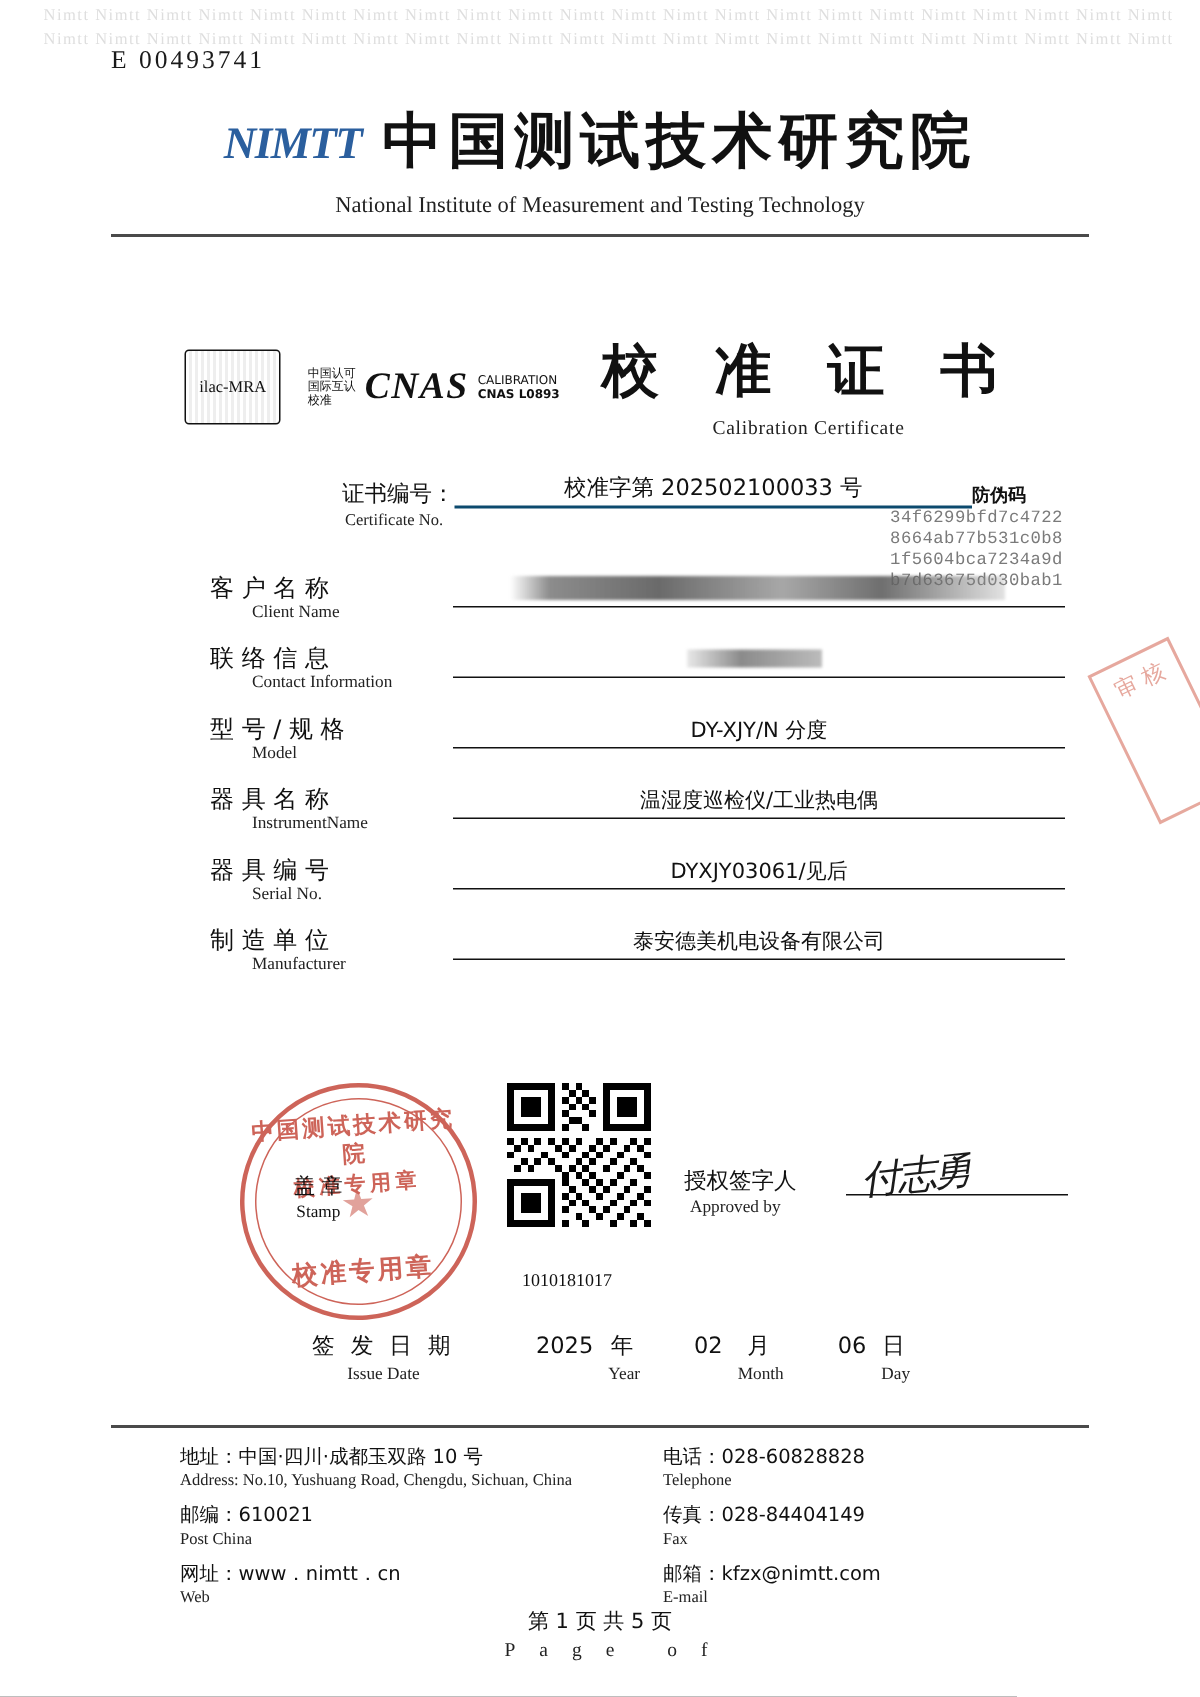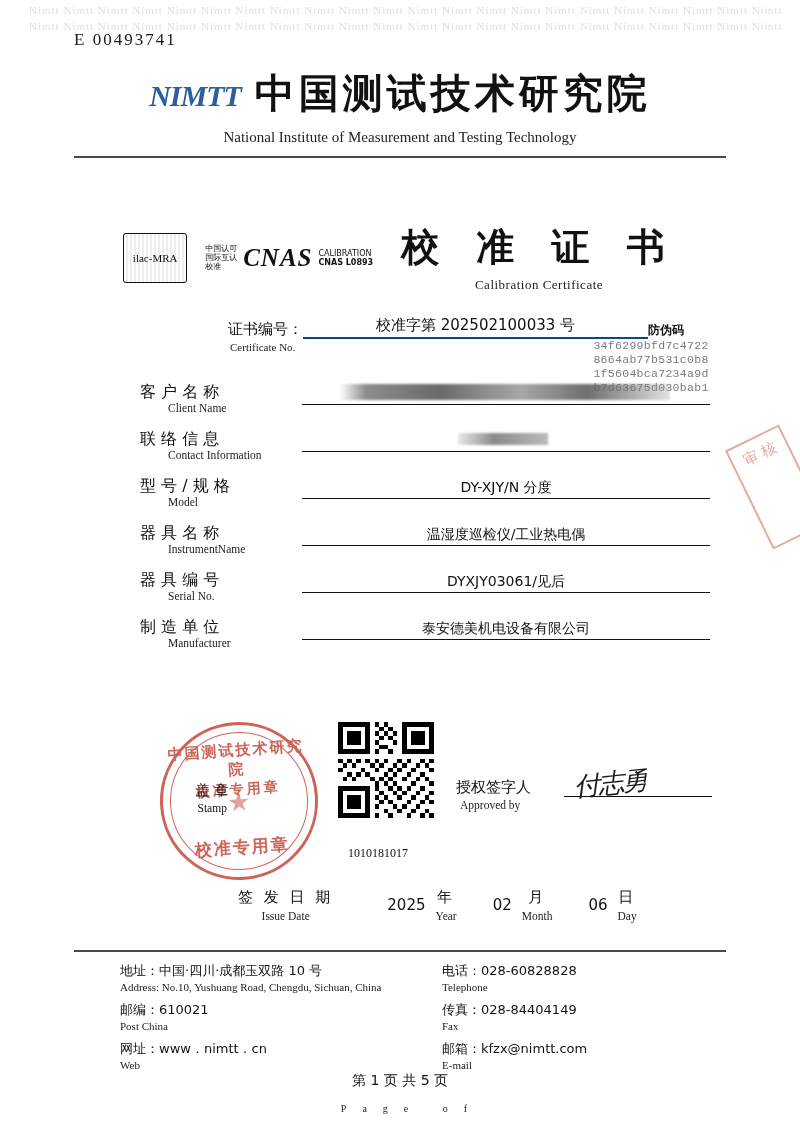--- a/index.html
+++ b/index.html
@@ -412,22 +412,21 @@
     letter-spacing: -2px;
   }
 
   
   .issue-date {
     position: absolute;
     left: 208px;
     top: 888px;
     width: 440px;
     display: flex;
-    align-items: center;
-    margin-left: 30px;
+    align-items: flex-start;
   }
   .date-cell { text-align: center; }
   .date-cell .cn {
     font-family: "DejaVu Sans", sans-serif;
     font-size: 15px;
     color: #111;
     letter-spacing: 3px;
   }
   .date-cell .en {
     display: block;
@@ -481,23 +480,23 @@
     width: 800px;
     text-align: center;
   }
   .page-num .cn {
     font-family: "DejaVu Sans", sans-serif;
     font-size: 14px;
     color: #111;
   }
   .page-num .en {
     font-family: "Liberation Serif", serif;
-    font-size: 10px;
+    font-size: 13px;
     color: #222;
-    margin-top: 13px;
+    margin-top: 2px;
     letter-spacing: 16px;
     padding-left: 24px;
   }
   .edge-stamp {
     position: absolute;
     right: -6px;
     top: 432px;
     width: 60px;
     height: 110px;
     border: 2px solid #d2624f;

